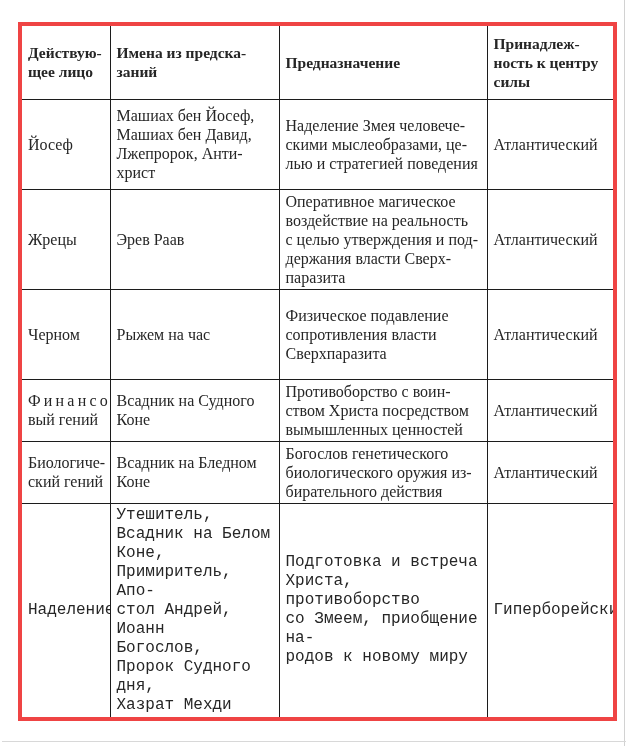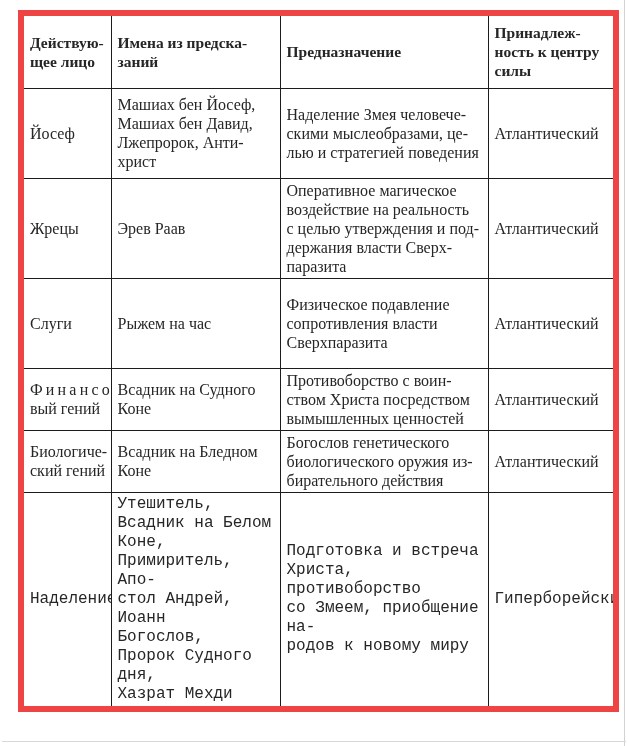--- a/index.html
+++ b/index.html
@@ -12,25 +12,25 @@
     font-family: "Liberation Serif", serif;
   }
   .page {
     position: relative;
     width: 628px;
     height: 746px;
   }
   table.roles {
     position: absolute;
     left: 18px;
-    top: 10px;
+    top: 22px;
     width: 595px;
     border-collapse: collapse;
     table-layout: fixed;
-    border: 6px solid #ef4444;
+    border: 4px solid #ef4444;
   }
   col.c-actor   { width: 90px; }
   col.c-names   { width: 169px; }
   col.c-purpose { width: 208px; }
   col.c-center  { width: 128px; }
 
   th, td {
     border: 1px solid #1c1c1c;
     vertical-align: middle;
     text-align: left;
@@ -111,21 +111,21 @@
         <td>Жрецы</td>
         <td>Эрев Раав</td>
         <td>Оперативное магическое
 воздействие на реальность
 с целью утверждения и под-
 держания власти Сверх-
 паразита</td>
         <td>Атлантический</td>
       </tr>
       <tr>
-        <td>Слуги</td>
+        <td>Черном</td>
         <td>Рыжем на час</td>
         <td>Физическое подавление
 сопротивления власти
 Сверхпаразита</td>
         <td>Атлантический</td>
       </tr>
       <tr>
         <td class="ls-first">Финансо-
 вый гений</td>
         <td>Всадник на Судного

